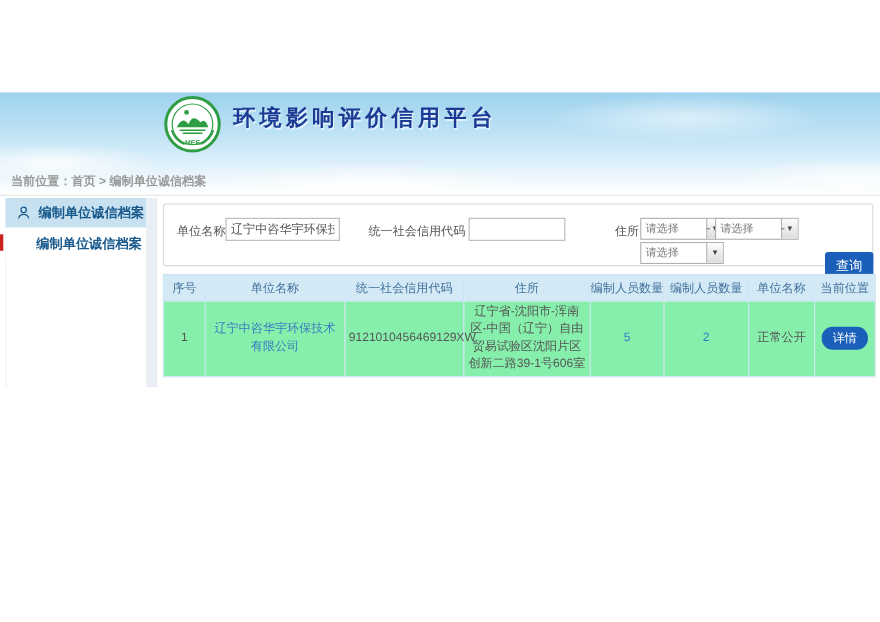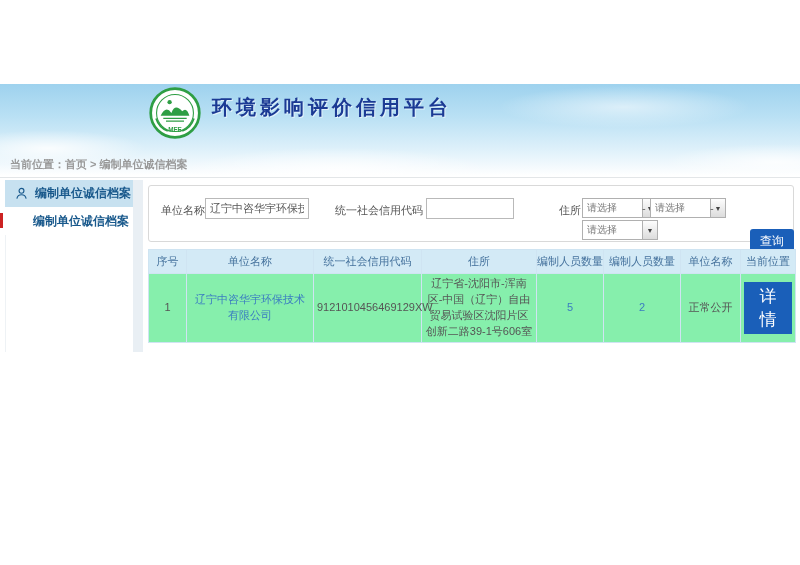--- a/index.html
+++ b/index.html
@@ -79,22 +79,22 @@
   .grid th {
     background:#d3eaf6; color:#44719c; font-size:11px; font-weight:normal;
     height:24px; border:1px solid #cfe4f2; text-align:center;
   }
   .grid td {
     border:1px solid #cfe4f2; font-size:11px; color:#555; text-align:center;
     height:48px; padding:2px 3px; line-height:1.45; background:#86efac;
   }
   .cell-link { color:#3a7cc1; cursor:pointer; }
   .detail-btn {
-    background:#1a5fb9; color:#fff; border:none; border-radius:0;
-    font-size:17px; padding:3px 10px; cursor:pointer; font-family:inherit;
+    background:#1a5fb9; color:#fff; border:none; border-radius:10px;
+    font-size:11px; padding:3px 10px; cursor:pointer; font-family:inherit;
   }
 </style>
 </head>
 <body>
 
 <div id="page">
 
   <div class="sky">
     <div class="clouds"></div>
     <svg class="logo" viewBox="0 0 60 60">

